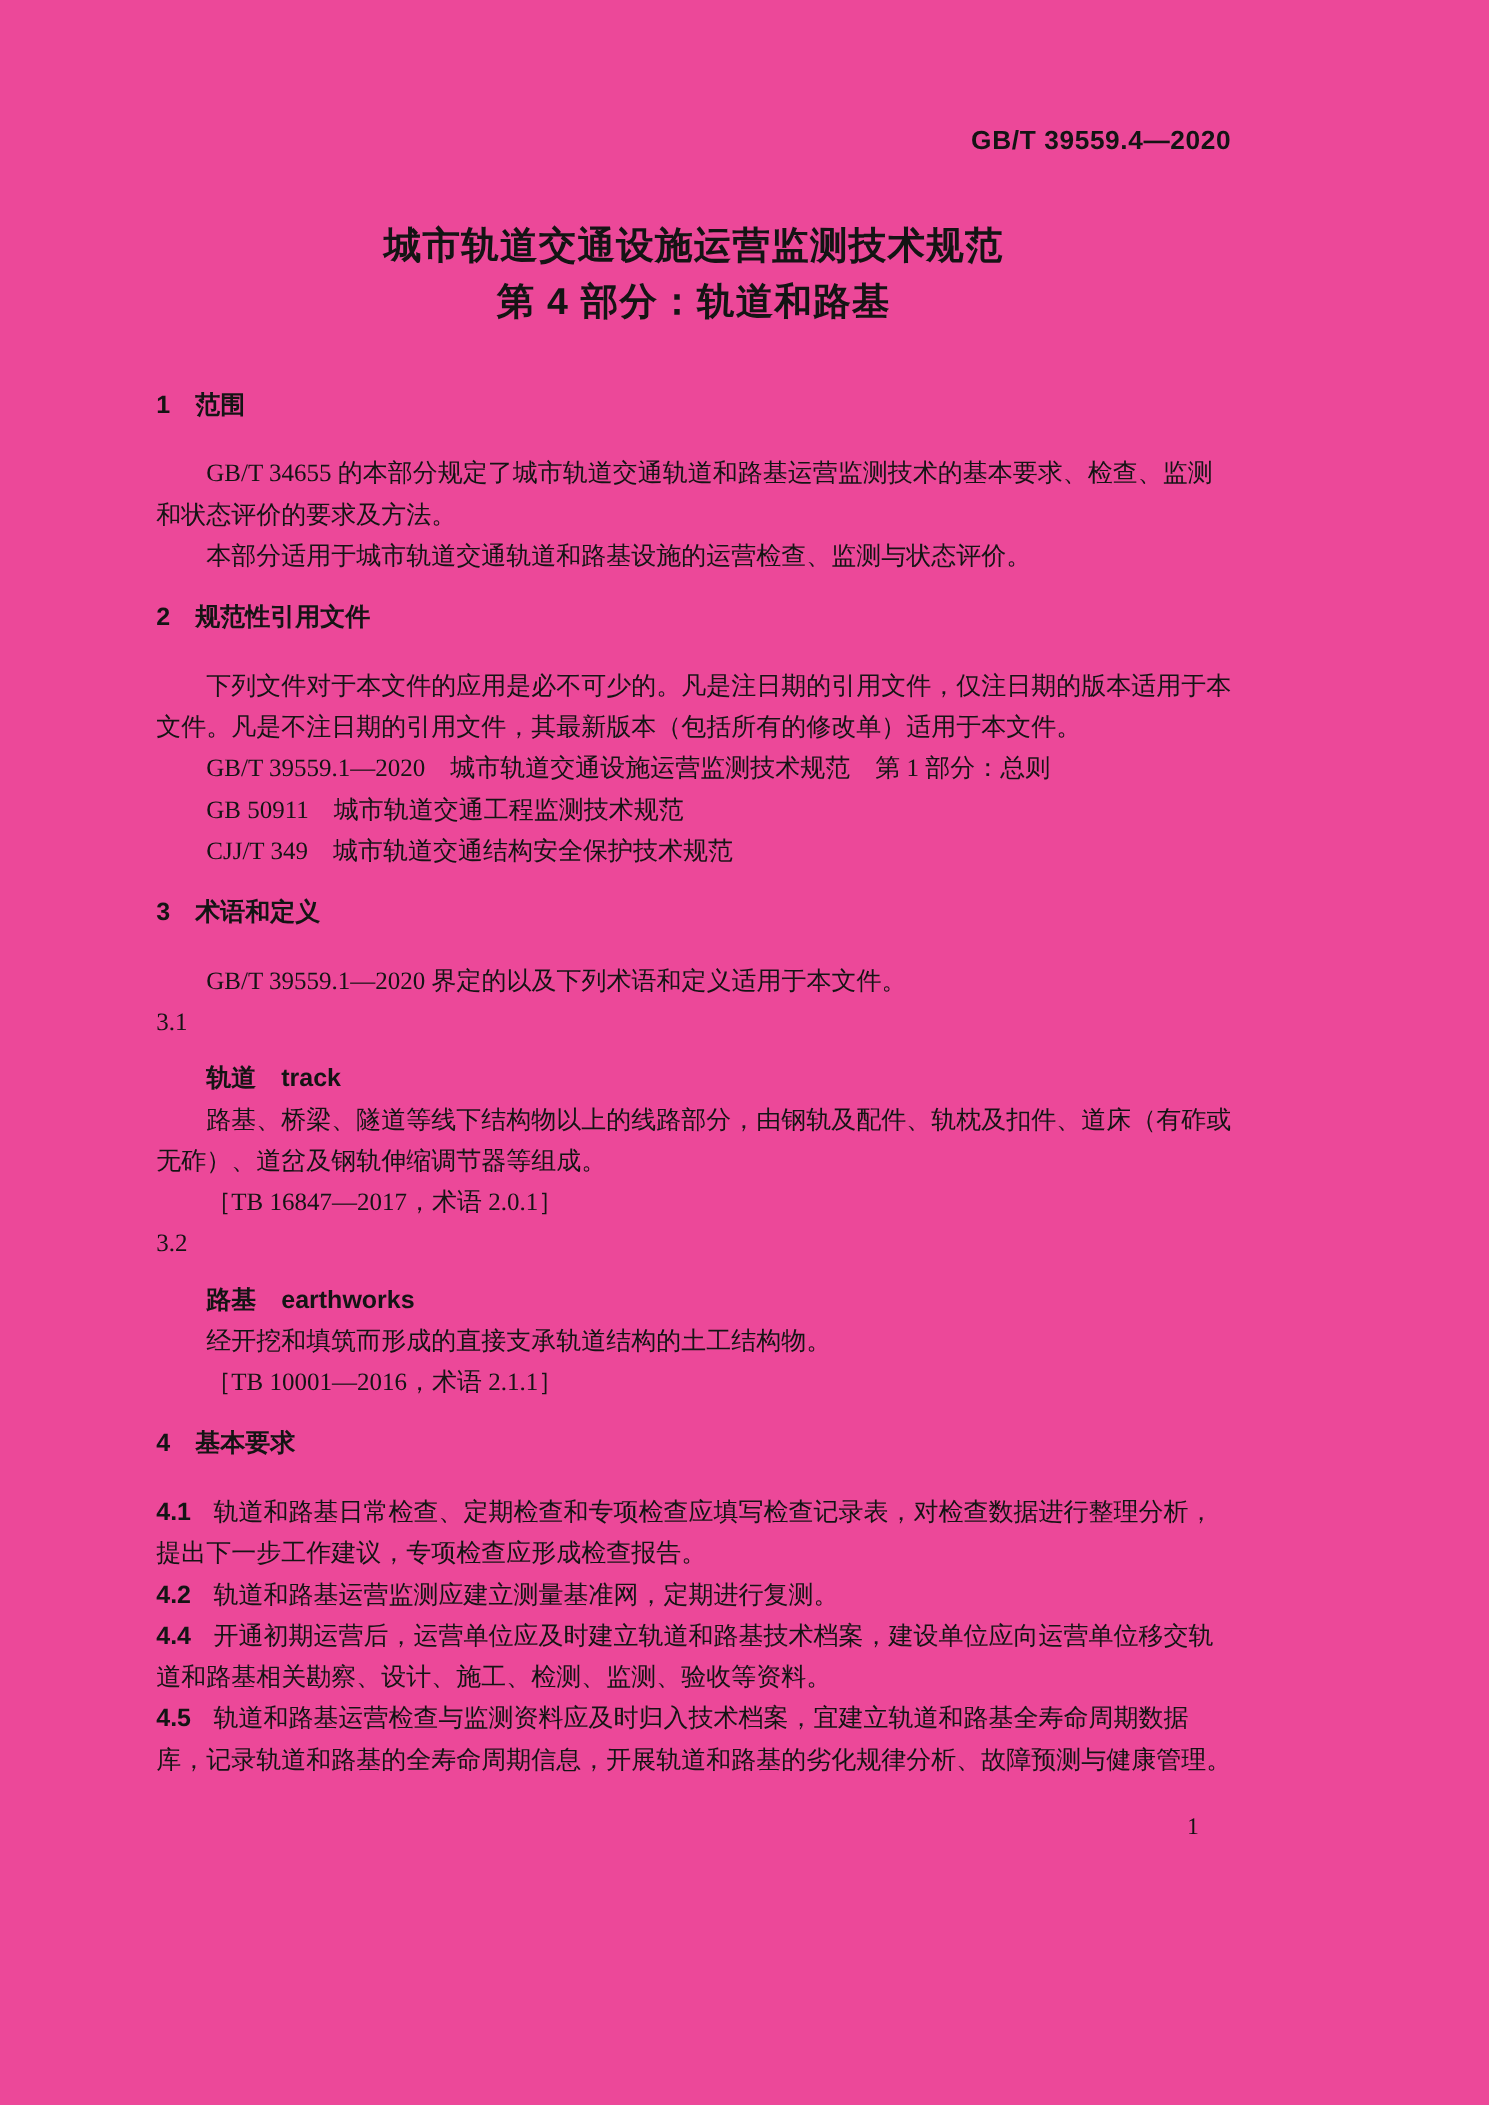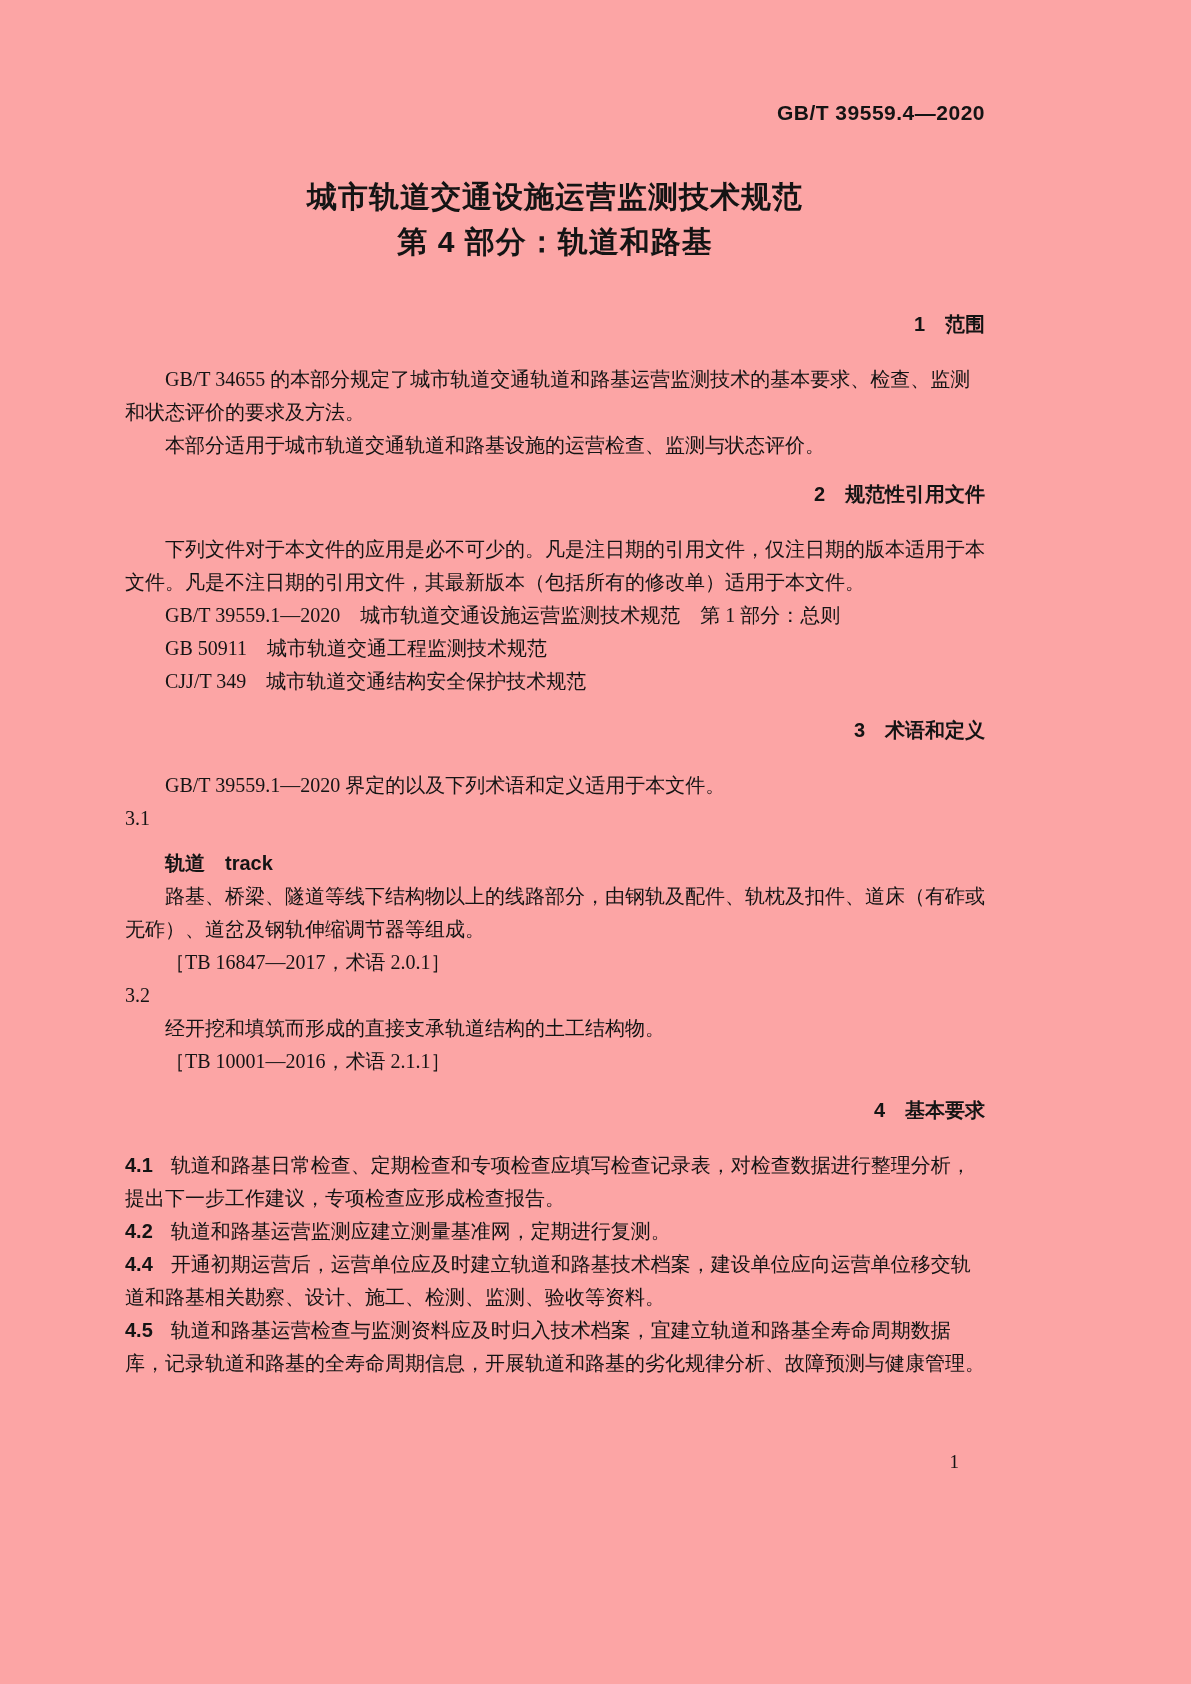--- a/index.html
+++ b/index.html
@@ -4,21 +4,21 @@
 <style>
   html, body {
     margin: 0;
     padding: 0;
     background: #ffffff;
   }
   .page {
     position: relative;
     width: 1191px;
     height: 1684px;
-    background: #fca5a5;
+    background: #ec4899;
     overflow: hidden;
     box-sizing: border-box;
     padding: 100px 206px 12px 125px;
     font-family: "Liberation Serif", "DejaVu Serif", serif;
     font-size: 20px;
     line-height: 33px;
     color: #141414;
   }
   p { margin: 0; }
   .std-num {
@@ -38,21 +38,20 @@
     font-size: 30px;
     line-height: 45px;
     letter-spacing: 1px;
   }
   .sec-h {
     margin: 16px 0 22px 0;
     font-family: "Liberation Sans", "DejaVu Sans", sans-serif;
     font-weight: 700;
     font-size: 20px;
     line-height: 33px;
-    text-align: right;
   }
   .sec-n { margin-right: 20px; }
   .ind { text-indent: 2em; }
   .term-id { text-indent: 0; }
   .term-name {
     text-indent: 2em;
     font-weight: 700;
     font-family: "Liberation Sans", "DejaVu Sans", sans-serif;
     margin-top: 12px;
   }
@@ -108,20 +107,21 @@
 
     <div>
       <p class="term-id">3.1</p>
       <p class="term-name">轨道　track</p>
       <p class="ind">路基、桥梁、隧道等线下结构物以上的线路部分，由钢轨及配件、轨枕及扣件、道床（有砟或无砟）、道岔及钢轨伸缩调节器等组成。</p>
       <p class="ind">［TB 16847—2017，术语 2.0.1］</p>
     </div>
 
     <div>
       <p class="term-id">3.2</p>
+      <p class="term-name">路基　earthworks</p>
       <p class="ind">经开挖和填筑而形成的直接支承轨道结构的土工结构物。</p>
       <p class="ind">［TB 10001—2016，术语 2.1.1］</p>
     </div>
   </section>
 
   <section>
     <h2 class="sec-h">
       <span class="sec-n">4</span><span>基本要求</span>
     </h2>
     <p class="clause">

